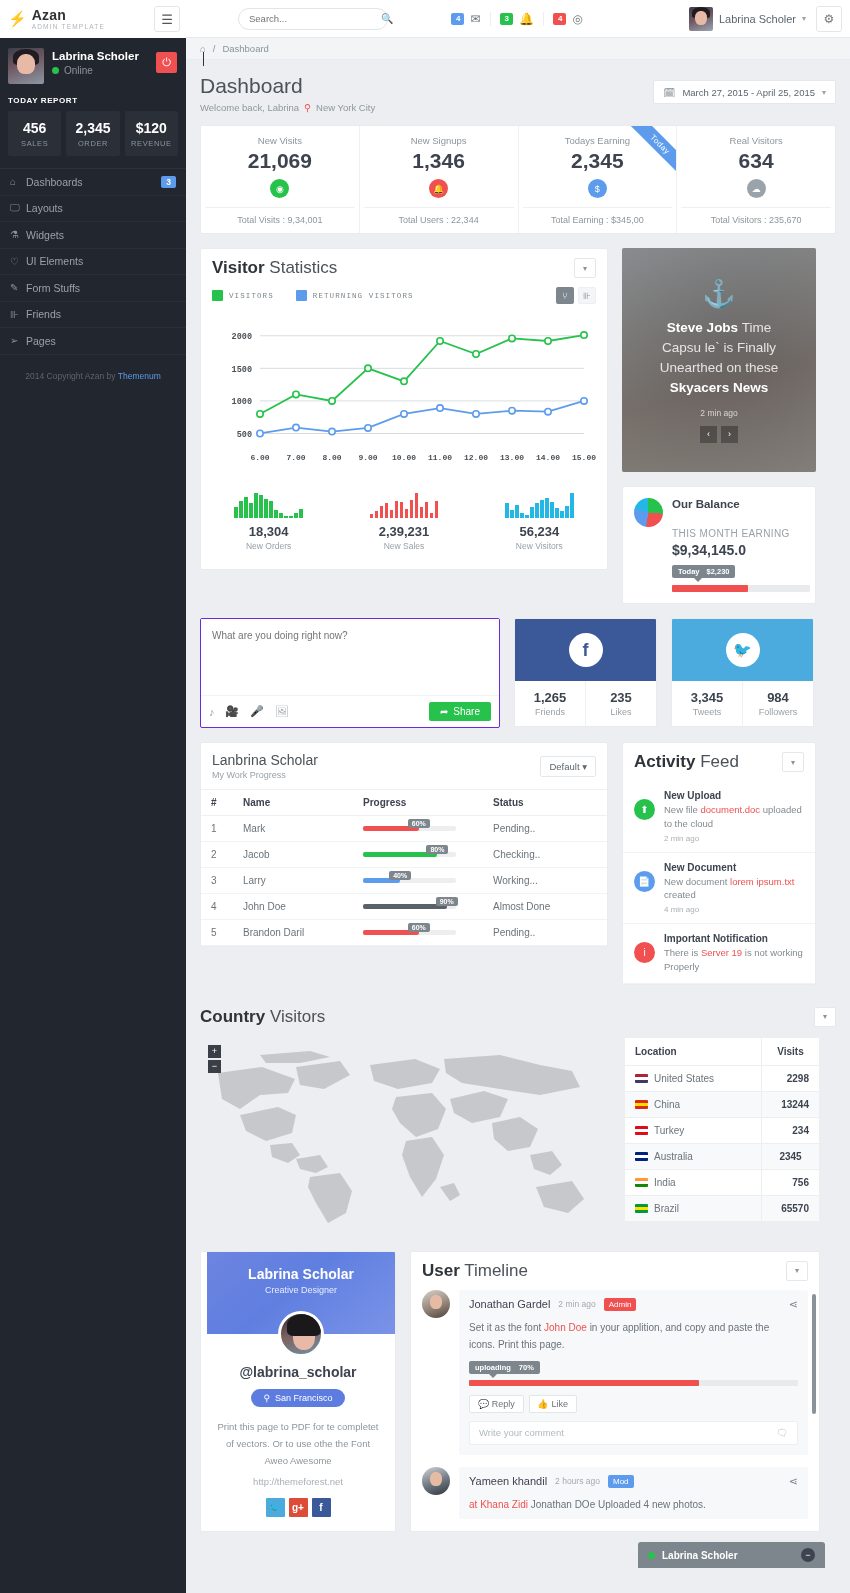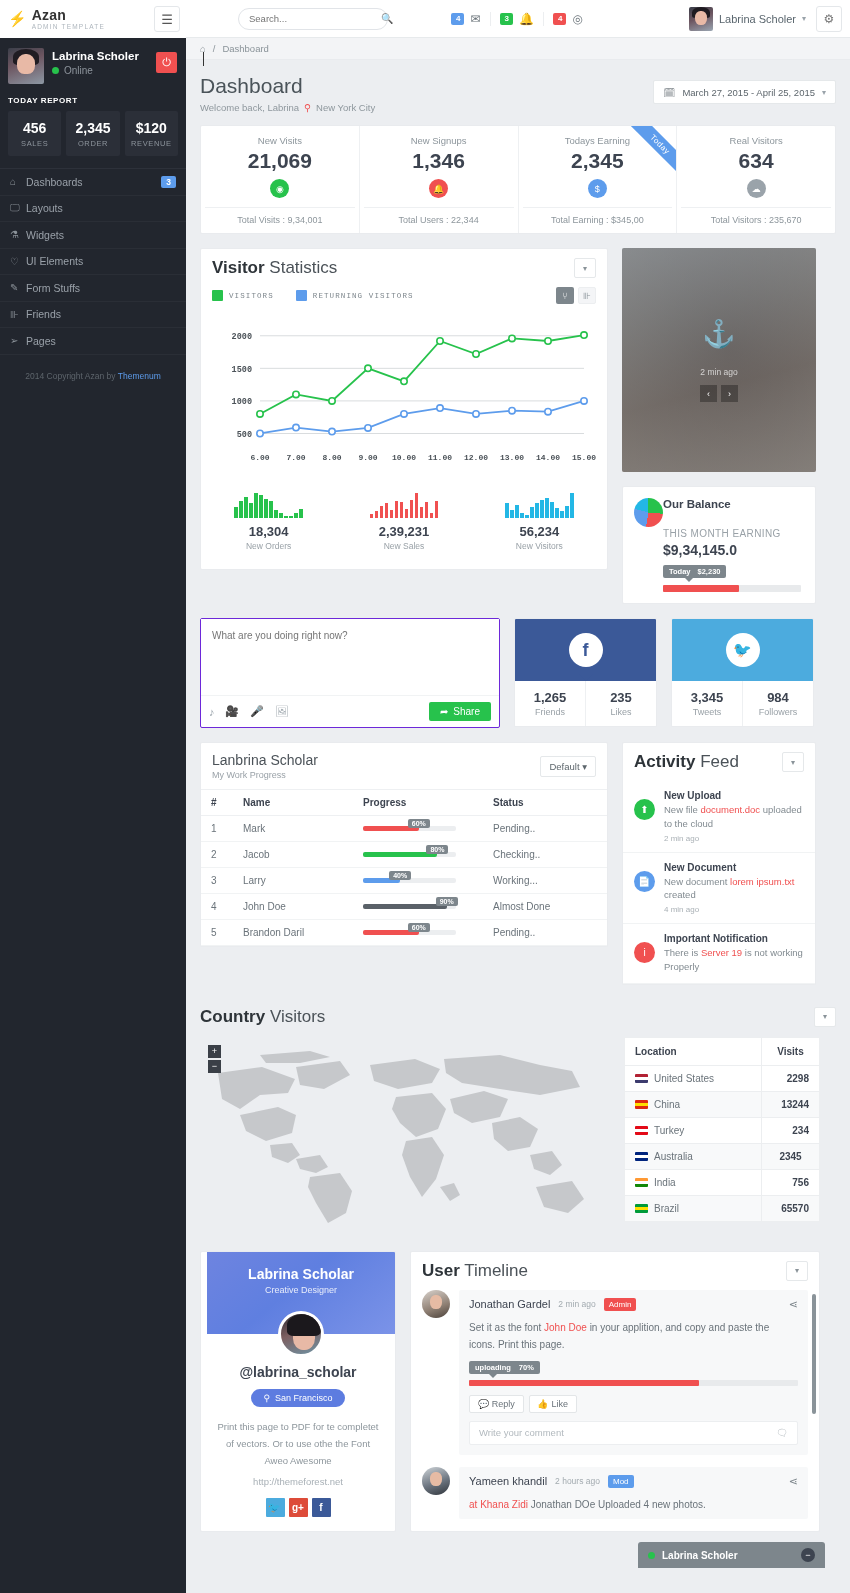--- a/index.html
+++ b/index.html
@@ -210,21 +210,21 @@
   .news-txt { position: relative; color: rgba(255,255,255,.82); font-size: 13.5px; line-height: 1.5; }
   .news-txt b { color: #fff; font-weight: bold; }
   .news-time { position: relative; color: rgba(255,255,255,.7); font-size: 8.5px; margin-top: 9px; }
   .news-nav { position: relative; margin-top: 8px; display: flex; gap: 4px; }
   .news-nav i {
     width: 17px; height: 17px; background: rgba(0,0,0,.3); color: #fff;
     display: flex; align-items: center; justify-content: center; font-size: 9px; font-style: normal;
   }
 
   
-  .balance-body { display: flex; padding: 11px; }
+  .balance-body { display: flex; padding: 11px; gap: 9px; }
   .pie-ic {
     width: 29px; height: 29px; border-radius: 50%; flex: none;
     background: conic-gradient(#27c24c 0deg 95deg, #f05050 95deg 190deg, #5d9cec 190deg 285deg, #23b7e5 285deg 360deg);
   }
   .bal-title { font-size: 11.5px; font-weight: bold; color: #3d4450; }
   .bal-sub { font-size: 10px; color: #99a1a7; letter-spacing: .4px; margin-top: 18px; }
   .bal-amt { font-size: 14px; font-weight: bold; color: #3d4450; margin-top: 3px; }
   .bal-tip {
     display: inline-flex; gap: 7px; background: #7d868c; color: #fff; font-size: 7.5px;
     padding: 2px 6px; border-radius: 2px; margin-top: 7px; position: relative; font-weight:bold;
@@ -669,20 +669,26 @@
               <div class="spark-val">56,234</div>
               <div class="spark-lbl">New Visitors</div>
             </div>
           </div>
         </div>
       </div>
 
       <div class="col-right">
         <div class="news">
           <div class="anchor-ic">⚓</div>
+          <div class="news-txt">
+            <b>Steve Jobs</b><span> Time</span><br>
+            <span>Capsu le` is Finally</span><br>
+            <span>Unearthed on these</span><br>
+            <b>Skyacers News</b>
+          </div>
           <div class="news-time">2 min ago</div>
           <div class="news-nav">
             <i>‹</i>
             <i>›</i>
           </div>
         </div>
 
         <div class="panel" style="margin-top:14px">
           <div class="balance-body">
             <div class="pie-ic"></div>

